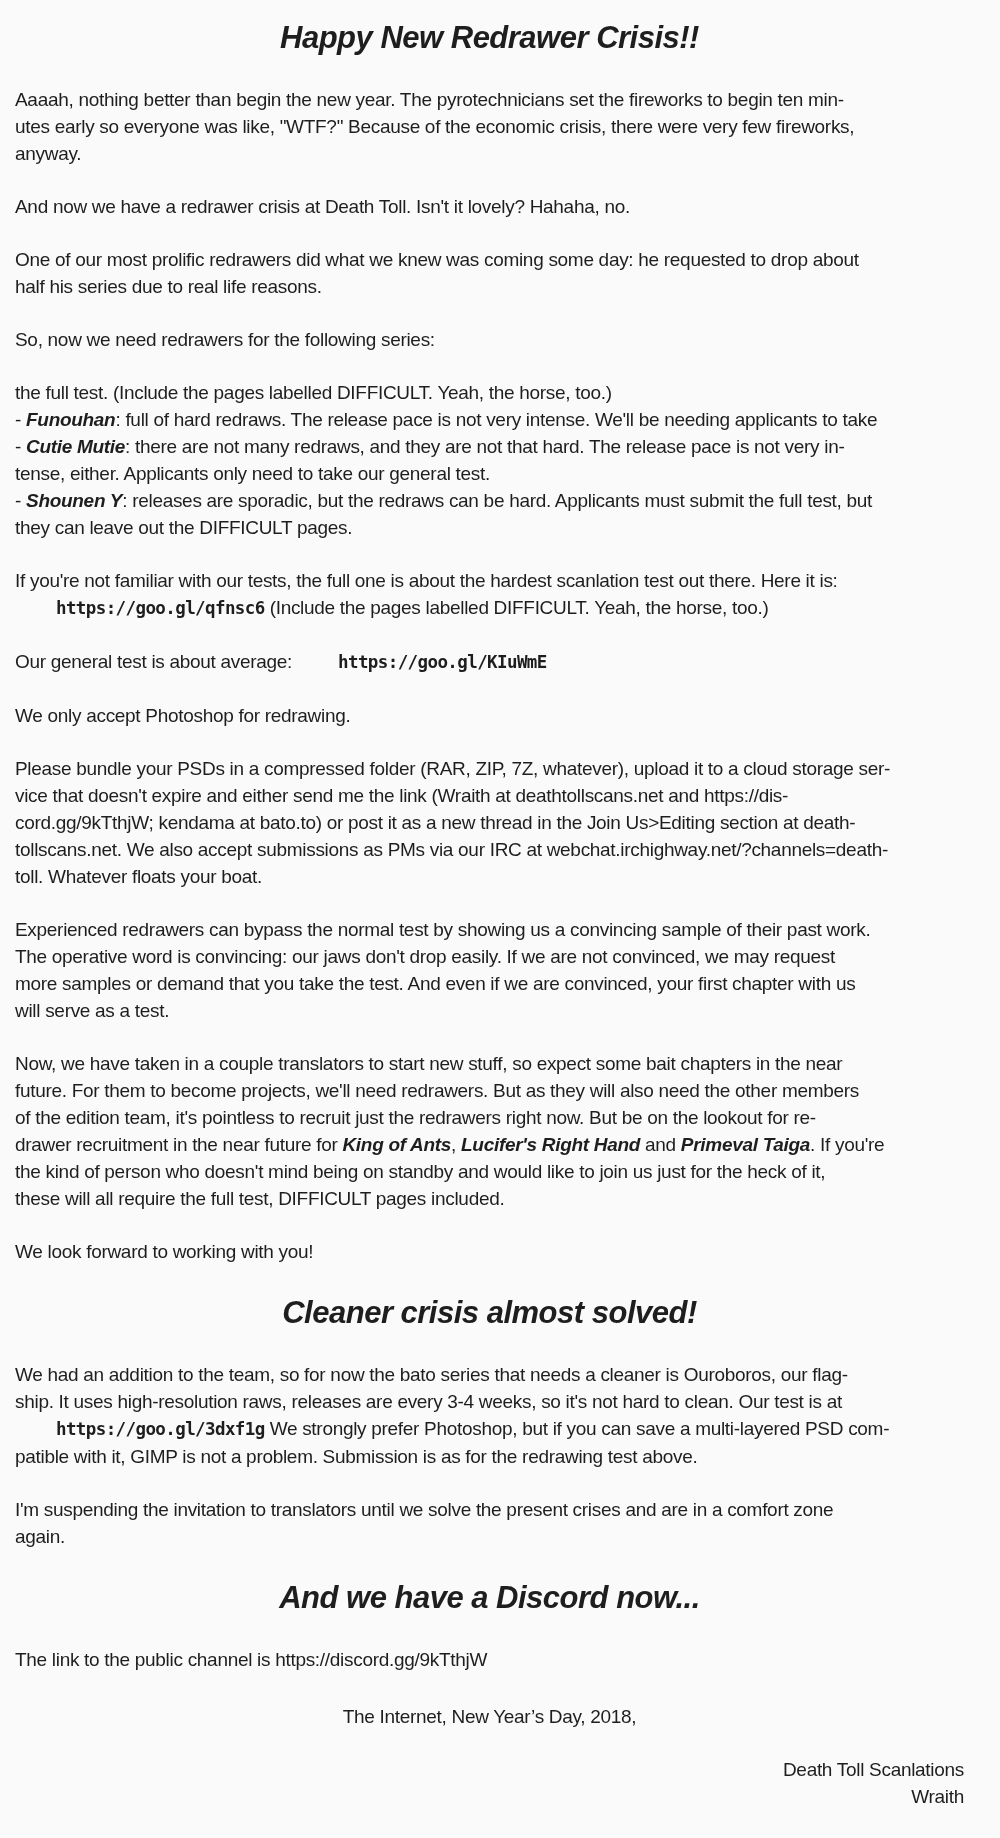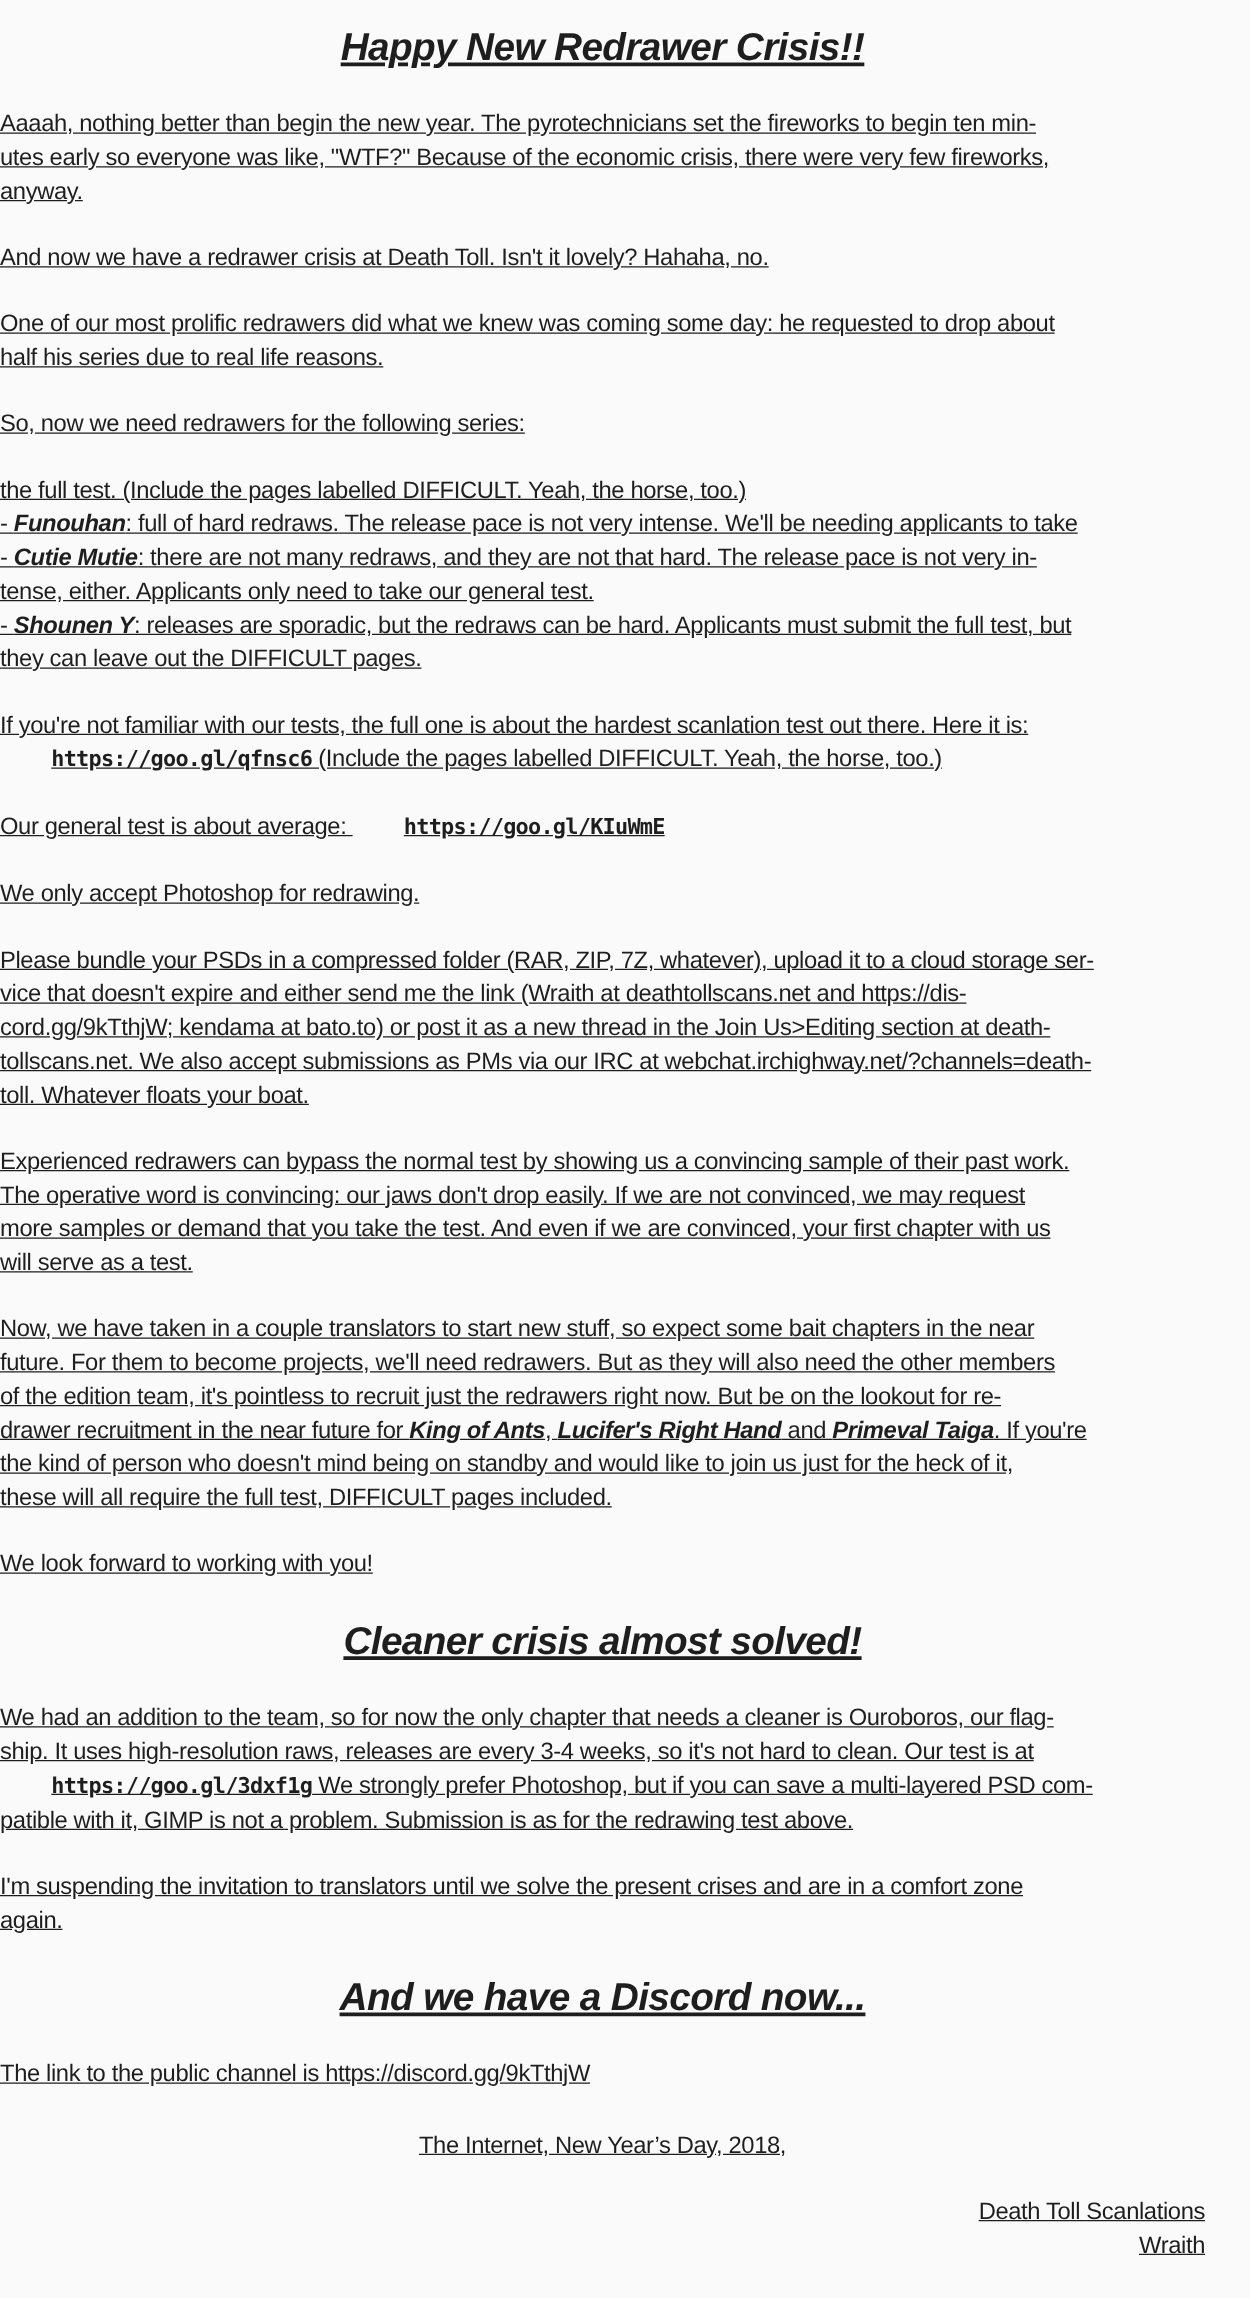--- a/index.html
+++ b/index.html
@@ -11,22 +11,21 @@
     width: 1000px;
     min-height: 1838px;
     background: #fafafa;
     color: #1e1e1e;
     font-family: "Liberation Sans", sans-serif;
     font-size: 19px;
     letter-spacing: -0.3px;
     overflow: hidden;
   }
   .document {
-    padding: 16px 36px 0 0;
-    text-decoration: underline;
+    padding: 16px 36px 0 15px;
   }
   .block {
     margin: 0 0 26px 0;
   }
   .line {
     line-height: 27px;
     min-height: 27px;
   }
   .heading {
     text-align: center;
@@ -122,21 +121,21 @@
       <div class="line"><span class="run-n">the kind of person who doesn't mind being on standby and would like to join us just for the heck of it,</span></div>
       <div class="line"><span class="run-n">these will all require the full test, DIFFICULT pages included.</span></div>
     </div>
     <div class="block paragraph">
       <div class="line"><span class="run-n">We look forward to working with you!</span></div>
     </div>
     <div class="block heading">
       <div class="line"><span class="run-n">Cleaner crisis almost solved!</span></div>
     </div>
     <div class="block paragraph">
-      <div class="line"><span class="run-n">We had an addition to the team, so for now the only chapter that needs a cleaner is Ouroboros, our flag-</span></div>
+      <div class="line"><span class="run-n">We had an addition to the team, so for now the bato series that needs a cleaner is Ouroboros, our flag-</span></div>
       <div class="line"><span class="run-n">ship. It uses high-resolution raws, releases are every 3-4 weeks, so it's not hard to clean. Our test is at</span></div>
       <div class="line"><span class="run-m">https://goo.gl/3dxf1g</span><span class="run-n"> We strongly prefer Photoshop, but if you can save a multi-layered PSD com-</span></div>
       <div class="line"><span class="run-n">patible with it, GIMP is not a problem. Submission is as for the redrawing test above.</span></div>
     </div>
     <div class="block paragraph">
       <div class="line"><span class="run-n">I'm suspending the invitation to translators until we solve the present crises and are in a comfort zone</span></div>
       <div class="line"><span class="run-n">again.</span></div>
     </div>
     <div class="block heading">
       <div class="line"><span class="run-n">And we have a Discord now...</span></div>

